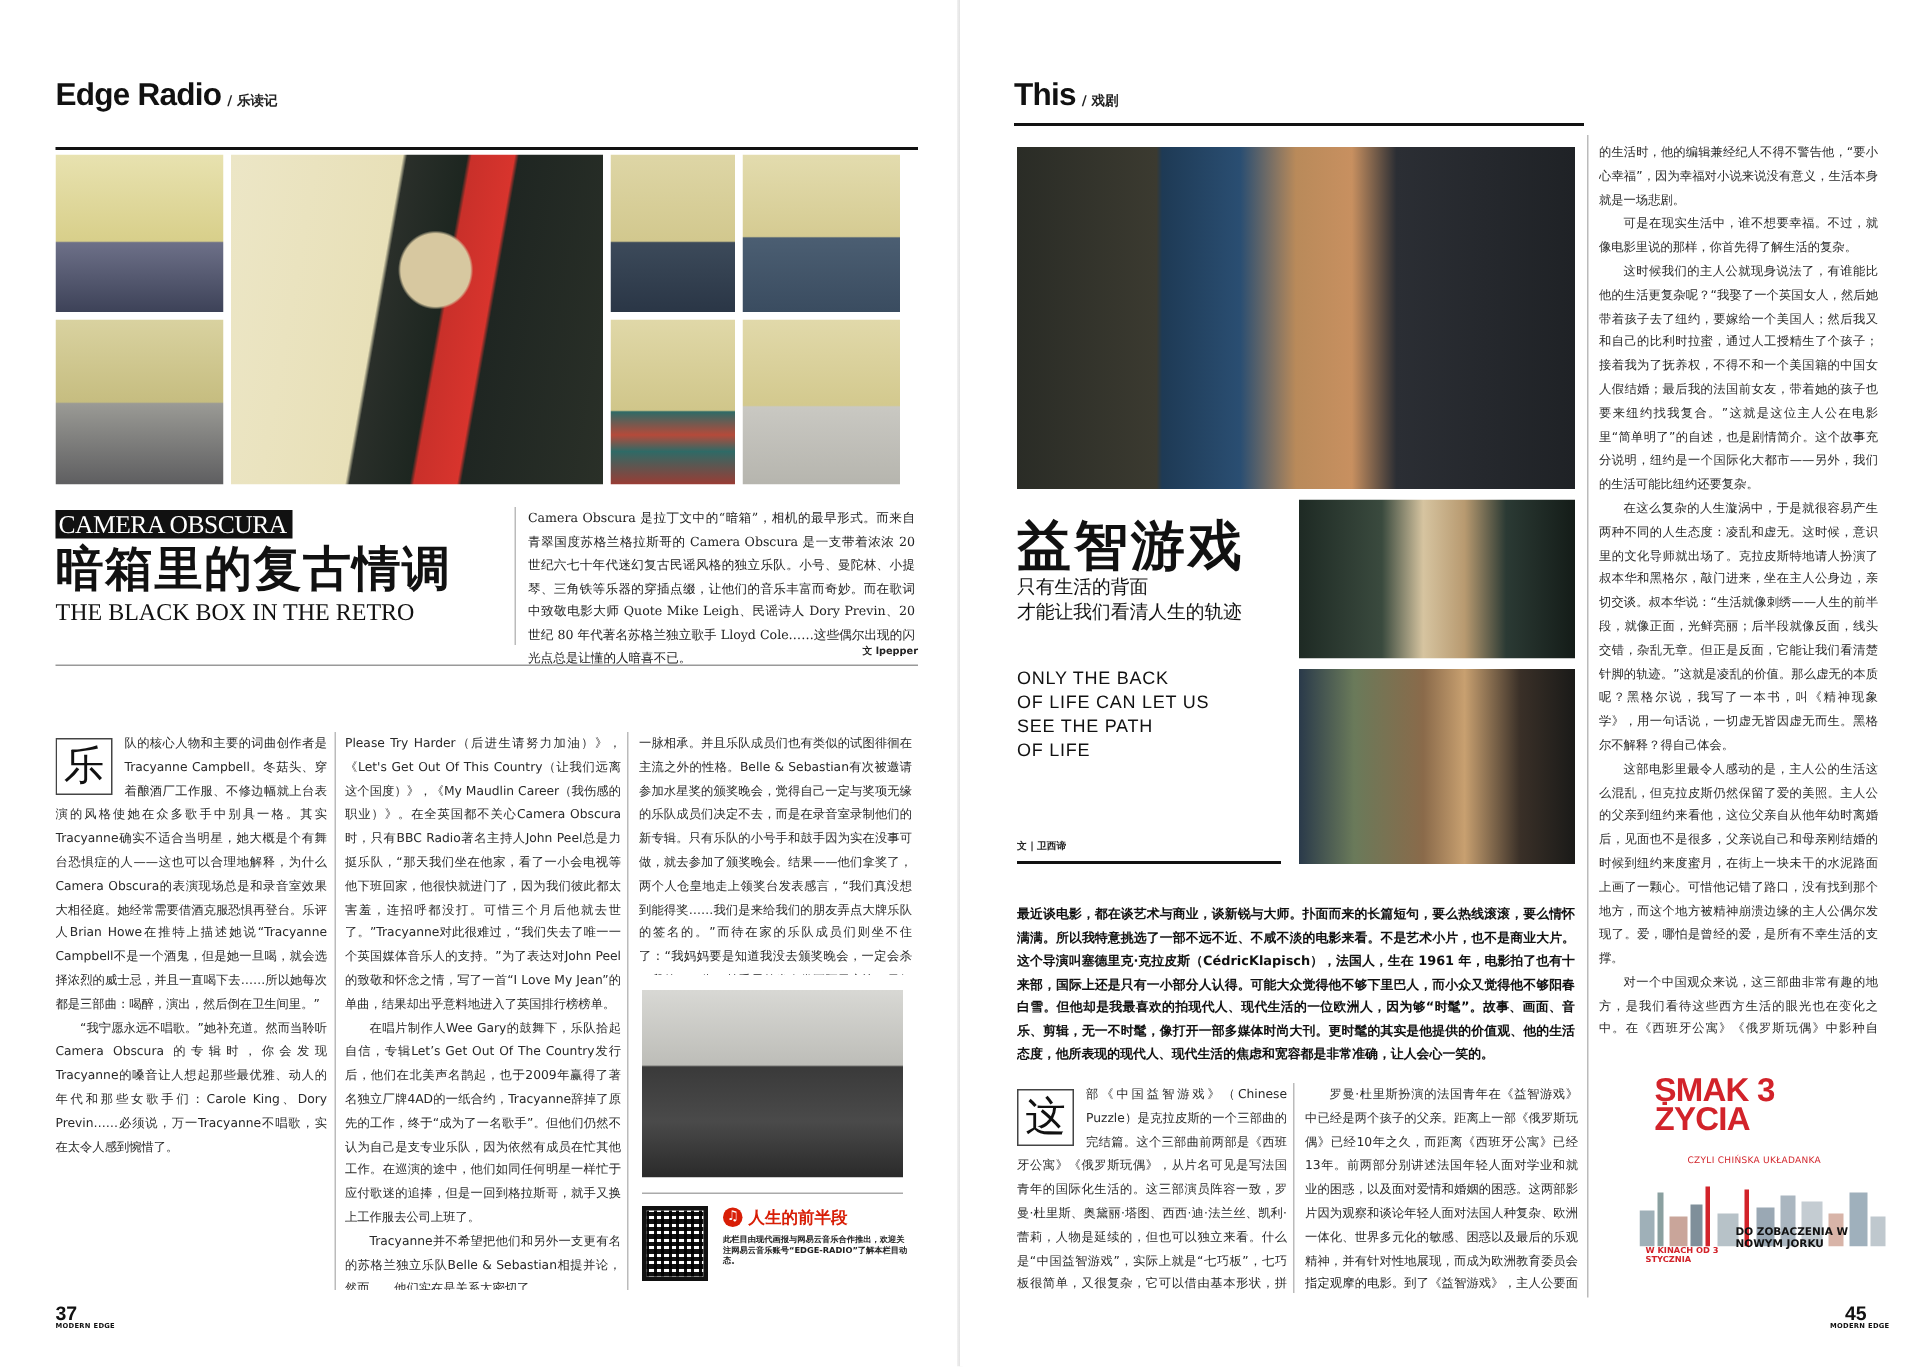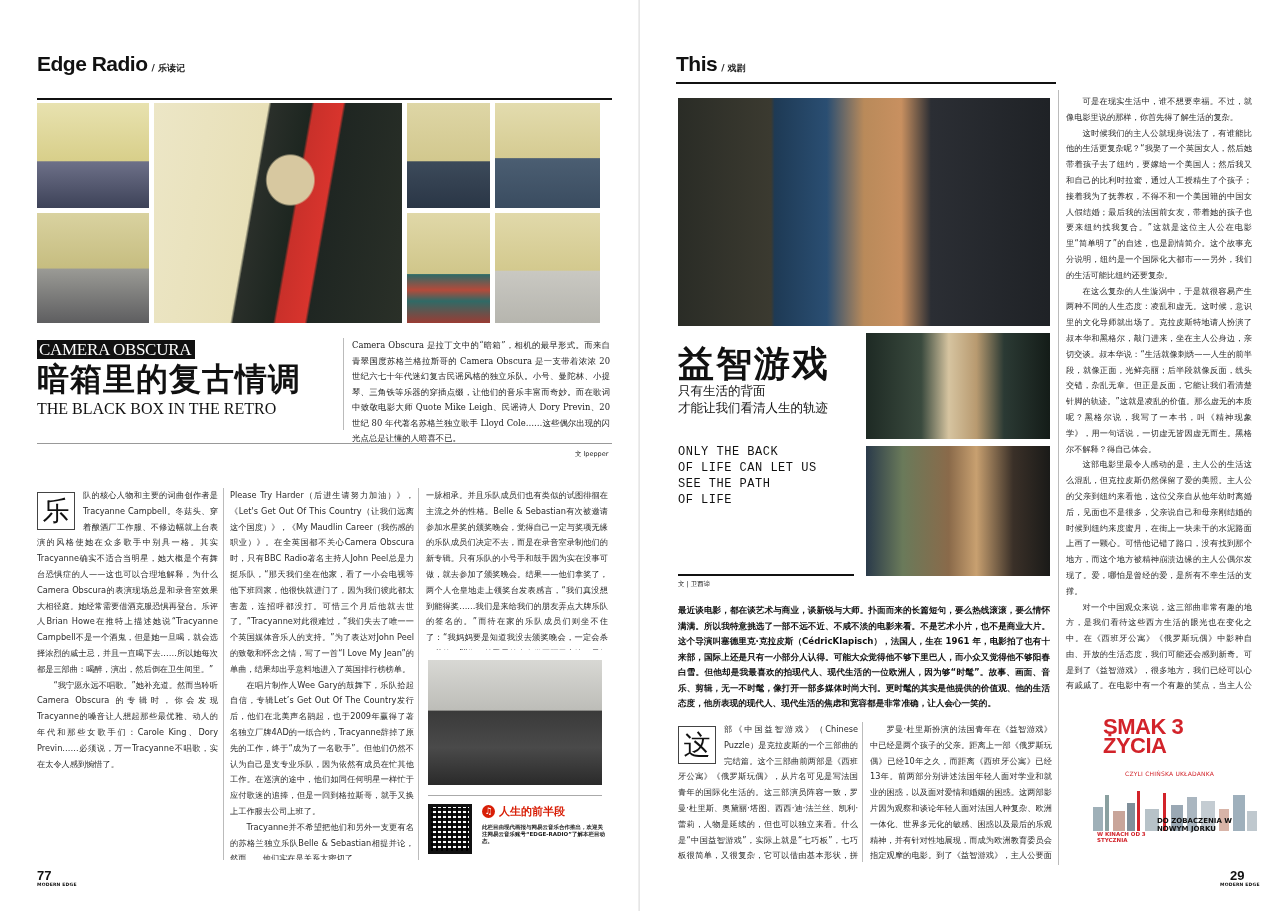--- a/index.html
+++ b/index.html
@@ -16,21 +16,21 @@
   .section-sub { font-size: 9px; font-weight: bold; color: #222; }
   .rule { position: absolute; height: 2px; background: #111; }
 
   
   .photo { position: absolute; overflow: hidden; }
   .ph { width: 100%; height: 100%; }
 
   .kicker { position: absolute; left: 37px; top: 340px; background: #111; color: #fff; font-family: "Liberation Serif", serif; font-size: 17px; line-height: 19px; padding: 0 4px 0 2px; letter-spacing: -0.3px; }
   .headline-cn { position: absolute; left: 37px; top: 358px; font-family: "DejaVu Serif", "Liberation Serif", serif; font-weight: bold; font-size: 32px; letter-spacing: 1px; color: #111; white-space: nowrap; }
   .headline-en { position: absolute; left: 37px; top: 400px; font-family: "Liberation Serif", serif; font-size: 16px; color: #111; white-space: nowrap; }
-  .credit { position: absolute; font-size: 6.5px; font-weight: normal; color: #222; margin-top: 20px; }
+  .credit { position: absolute; font-size: 6.5px; font-weight: bold; color: #222; }
 
   .intro { position: absolute; left: 352px; top: 338px; width: 258px; font-family: "DejaVu Serif", "Liberation Serif", serif; font-size: 8.4px; line-height: 15.5px; color: #222; text-align: justify; }
   .vdivider { position: absolute; width: 1px; background: #bbb; }
 
   .col { position: absolute; font-size: 8.2px; line-height: 15.8px; color: #2a2a2a; text-align: justify; overflow: hidden; }
   .col p { text-indent: 2em; }
   .col p.noindent { text-indent: 0; }
   .dropcap { float: left; width: 38px; height: 38px; border: 1px solid #444; margin: 4px 8px 2px 0; font-size: 27px; line-height: 36px; text-align: center; font-family: "DejaVu Sans", sans-serif; color: #111; }
 
   .promo { position: absolute; left: 428px; top: 800px; width: 180px; height: 56px; }
@@ -41,21 +41,21 @@
   .brand { position: absolute; left: 54px; top: 4px; display: flex; align-items: center; gap: 4px; color: #d81e06; font-size: 11px; font-weight: bold; }
   .brand-icon { width: 13px; height: 13px; border-radius: 50%; background: #d81e06; color: #fff; font-size: 9px; line-height: 13px; text-align: center; }
   .promo-text { position: absolute; left: 54px; top: 24px; font-size: 5.5px; line-height: 7px; font-weight: bold; color: #222; width: 125px; }
 
   .page-num { position: absolute; top: 868px; font-family: "Liberation Sans", sans-serif; font-weight: bold; font-size: 13px; color: #111; }
   .page-mag { position: absolute; top: 882px; font-size: 4.5px; font-weight: bold; color: #111; letter-spacing: 0.2px; }
 
   
   .drama-head-cn { position: absolute; left: 678px; top: 340px; font-family: "DejaVu Serif", "Liberation Serif", serif; font-weight: bold; font-size: 36px; letter-spacing: 2px; color: #111; }
   .drama-sub { position: absolute; left: 678px; top: 382px; font-family: "DejaVu Serif", "Liberation Serif", serif; font-size: 12.5px; line-height: 17px; color: #111; }
-  .drama-en { position: absolute; left: 678px; top: 444px; font-family: Liberation Mono, monospace; font-size: 12px; line-height: 16px; letter-spacing: 0.5px; color: #111; }
+  .drama-en { position: absolute; left: 678px; top: 444px; font-family: Liberation Sans, sans-serif; font-size: 12px; line-height: 16px; letter-spacing: 0.5px; color: #111; }
 
   .poster { position: absolute; left: 1085px; top: 703px; width: 180px; height: 140px; }
   .poster-title { position: absolute; left: 18px; top: 14px; font-family: "Liberation Sans", sans-serif; font-size: 22px; line-height: 19px; color: #d2232a; letter-spacing: -0.5px; font-weight: bold; }
   .poster-sub { position: absolute; left: 40px; top: 67px; font-size: 6px; color: #d2232a; letter-spacing: 0.2px; }
   .skyline { position: absolute; left: 8px; top: 86px; width: 165px; height: 42px; }
   .poster-w { position: absolute; left: 12px; top: 128px; font-size: 5.5px; line-height: 6px; color: #d2232a; font-weight: bold; }
   .poster-do { position: absolute; left: 72px; top: 114px; font-size: 7px; line-height: 8px; color: #111; font-weight: bold; }
 </style>
 </head>
 <body>
@@ -122,21 +122,21 @@
   <div class="rule" style="left:428px; top:795px; width:174px; height:1px; background:#aaa;"></div>
   <div class="promo">
     <div class="qr"></div>
     <div class="brand">
       <span class="brand-icon">♫</span>
       <span>人生的前半段</span>
     </div>
     <div class="promo-text">此栏目由现代画报与网易云音乐合作推出，欢迎关注网易云音乐账号“EDGE-RADIO”了解本栏目动态。</div>
   </div>
 
-  <div class="page-num" style="left:37px;">77</div>
+  <div class="page-num" style="left:37px;">37</div>
   <div class="page-mag" style="left:37px;">MODERN EDGE</div>
 </div>
 
 <div class="gutter"></div>
 
 <div class="page page-right"></div>
 
 <div class="section-header" style="left:676px;">
   <span class="section-title">This</span>
   <span class="section-sub">/ 戏剧</span>
@@ -175,20 +175,21 @@
   <span class="dropcap">这</span>
   <p class="noindent">部《中国益智游戏》（Chinese Puzzle）是克拉皮斯的一个三部曲的完结篇。这个三部曲前两部是《西班牙公寓》《俄罗斯玩偶》，从片名可见是写法国青年的国际化生活的。这三部演员阵容一致，罗曼·杜里斯、奥黛丽·塔图、西西·迪·法兰丝、凯利·蕾莉，人物是延续的，但也可以独立来看。什么是“中国益智游戏”，实际上就是“七巧板”，七巧板很简单，又很复杂，它可以借由基本形状，拼出五花八门。克拉皮斯说，那不就是我们的生活吗？</p>
 </div>
 <div class="vdivider" style="left:862px; top:722px; height:140px;"></div>
 <div class="col" style="left:870px; top:722px; width:182px; height:140px;">
   <p>罗曼·杜里斯扮演的法国青年在《益智游戏》中已经是两个孩子的父亲。距离上一部《俄罗斯玩偶》已经10年之久，而距离《西班牙公寓》已经13年。前两部分别讲述法国年轻人面对学业和就业的困惑，以及面对爱情和婚姻的困惑。这两部影片因为观察和谈论年轻人面对法国人种复杂、欧洲一体化、世界多元化的敏感、困惑以及最后的乐观精神，并有针对性地展现，而成为欧洲教育委员会指定观摩的电影。到了《益智游戏》，主人公要面对的是人生和生活的困惑。他的身份已经是一位成熟的作家，他在叙述自己</p>
 </div>
 <div class="vdivider" style="left:1058px; top:90px; height:775px;"></div>
 
 <div class="col" style="left:1066px; top:94px; width:186px; height:600px;">
+  <p class="noindent">的生活时，他的编辑兼经纪人不得不警告他，“要小心幸福”，因为幸福对小说来说没有意义，生活本身就是一场悲剧。</p>
   <p>可是在现实生活中，谁不想要幸福。不过，就像电影里说的那样，你首先得了解生活的复杂。</p>
   <p>这时候我们的主人公就现身说法了，有谁能比他的生活更复杂呢？“我娶了一个英国女人，然后她带着孩子去了纽约，要嫁给一个美国人；然后我又和自己的比利时拉蜜，通过人工授精生了个孩子；接着我为了抚养权，不得不和一个美国籍的中国女人假结婚；最后我的法国前女友，带着她的孩子也要来纽约找我复合。”这就是这位主人公在电影里“简单明了”的自述，也是剧情简介。这个故事充分说明，纽约是一个国际化大都市——另外，我们的生活可能比纽约还要复杂。</p>
   <p>在这么复杂的人生漩涡中，于是就很容易产生两种不同的人生态度：凌乱和虚无。这时候，意识里的文化导师就出场了。克拉皮斯特地请人扮演了叔本华和黑格尔，敲门进来，坐在主人公身边，亲切交谈。叔本华说：“生活就像刺绣——人生的前半段，就像正面，光鲜亮丽；后半段就像反面，线头交错，杂乱无章。但正是反面，它能让我们看清楚针脚的轨迹。”这就是凌乱的价值。那么虚无的本质呢？黑格尔说，我写了一本书，叫《精神现象学》，用一句话说，一切虚无皆因虚无而生。黑格尔不解释？得自己体会。</p>
   <p>这部电影里最令人感动的是，主人公的生活这么混乱，但克拉皮斯仍然保留了爱的美照。主人公的父亲到纽约来看他，这位父亲自从他年幼时离婚后，见面也不是很多，父亲说自己和母亲刚结婚的时候到纽约来度蜜月，在街上一块未干的水泥路面上画了一颗心。可惜他记错了路口，没有找到那个地方，而这个地方被精神崩溃边缘的主人公偶尔发现了。爱，哪怕是曾经的爱，是所有不幸生活的支撑。</p>
   <p>对一个中国观众来说，这三部曲非常有趣的地方，是我们看待这些西方生活的眼光也在变化之中。在《西班牙公寓》《俄罗斯玩偶》中影种自由、开放的生活态度，我们可能还会感到新奇。可是到了《益智游戏》，很多地方，我们已经可以心有戚戚了。在电影中有一个有趣的笑点，当主人公自述完自己的国际化人生之后，说“谁的生活能比我更复杂吗？”这时听的女人并未同情他，只是说了一句：“呵呵，那是你还没有到过中国。”——这只有中国观众才能感受到的五味杂陈啊。</p>
 </div>
 
 <div class="poster">
   <div class="poster-title">
     <div>SMAK 3</div>
@@ -207,14 +208,14 @@
     <rect x="94" y="8" width="10" height="34" fill="#aab6c0"></rect>
     <rect x="108" y="12" width="14" height="30" fill="#c4ccd2"></rect>
     <rect x="126" y="20" width="10" height="22" fill="#d8b4a8"></rect>
     <rect x="140" y="6" width="12" height="36" fill="#9fb0bc"></rect>
     <rect x="154" y="22" width="10" height="20" fill="#bfc8ce"></rect>
   </svg>
   <div class="poster-w" style="width:56px;">W KINACH OD 3 STYCZNIA</div>
   <div class="poster-do" style="width:100px;">DO ZOBACZENIA W NOWYM JORKU</div>
 </div>
 
-<div class="page-num" style="left:1230px;">29</div>
+<div class="page-num" style="left:1230px;">45</div>
 <div class="page-mag" style="left:1220px;">MODERN EDGE</div>
 
 </body></html>

